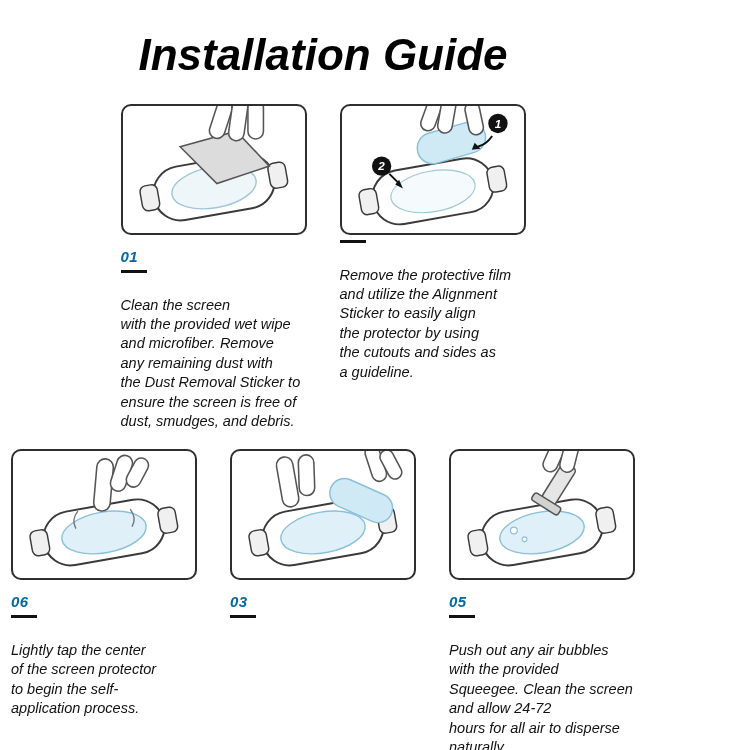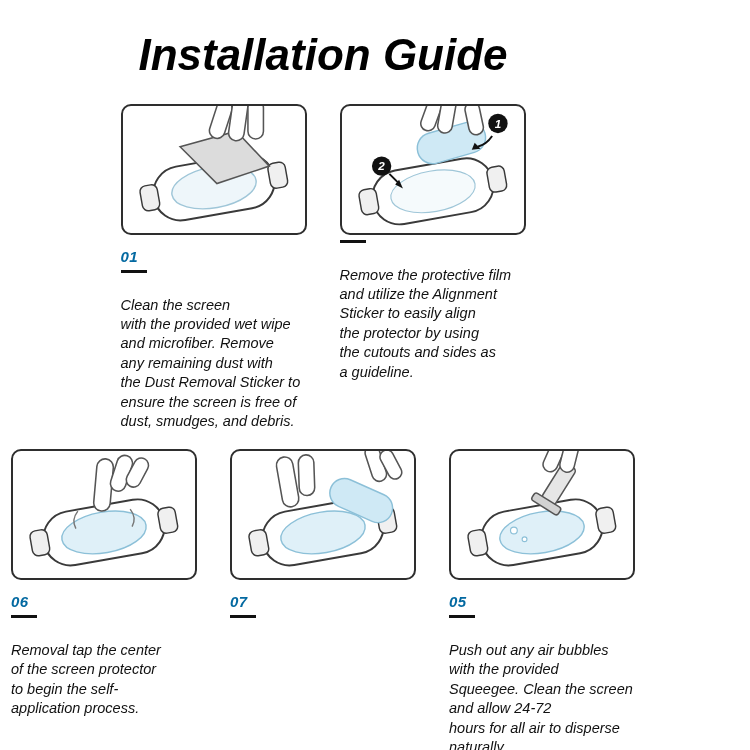--- a/index.html
+++ b/index.html
@@ -129,21 +129,21 @@
           </g>
           <g>
             <rect x="84" y="8" width="17" height="54" rx="8.5" fill="#fff" stroke="#555" stroke-width="1.6" transform="rotate(5 92 35)"></rect>
             <rect x="103" y="4" width="16" height="38" rx="8" fill="#fff" stroke="#555" stroke-width="1.6" transform="rotate(18 111 23)"></rect>
             <rect x="120" y="6" width="15" height="32" rx="7.5" fill="#fff" stroke="#555" stroke-width="1.6" transform="rotate(28 127 22)"></rect>
           </g>
         </svg>
       </div>
       <div class="num">06</div>
       <div class="rule"></div>
-      <p class="txt">Removal tap the center
+      <p class="txt">Lightly tap the center
 of the screen protector
 to begin the self-
 application process.</p>
     </section>
 
     <section class="step">
       <div class="illus">
         <svg viewBox="0 0 186 131" preserveAspectRatio="xMidYMid meet">
           <g transform="rotate(-10 93 84)">
             <rect x="30" y="56" width="126" height="56" rx="28" fill="#fff" stroke="#3a3a3a" stroke-width="2"></rect>
@@ -157,21 +157,21 @@
           <g>
             <rect x="48" y="6" width="17" height="52" rx="8.5" fill="#fff" stroke="#555" stroke-width="1.6" transform="rotate(-10 56 32)"></rect>
             <rect x="68" y="4" width="16" height="42" rx="8" fill="#fff" stroke="#555" stroke-width="1.6" transform="rotate(-2 76 25)"></rect>
           </g>
           <g>
             <rect x="140" y="-6" width="15" height="38" rx="7.5" fill="#fff" stroke="#555" stroke-width="1.6" transform="rotate(-18 147 13)"></rect>
             <rect x="156" y="-2" width="14" height="32" rx="7" fill="#fff" stroke="#555" stroke-width="1.6" transform="rotate(-28 163 14)"></rect>
           </g>
         </svg>
       </div>
-      <div class="num">07</div>
+      <div class="num">03</div>
       <div class="rule"></div>
     </section>
 
     <section class="step">
       <div class="illus">
         <svg viewBox="0 0 186 131" preserveAspectRatio="xMidYMid meet">
           <g transform="rotate(-10 93 84)">
             <rect x="30" y="56" width="126" height="56" rx="28" fill="#fff" stroke="#3a3a3a" stroke-width="2"></rect>
             <rect x="17" y="70" width="18" height="26" rx="6" fill="#f0f0f0" stroke="#3a3a3a" stroke-width="1.5"></rect>
             <rect x="151" y="70" width="18" height="26" rx="6" fill="#f0f0f0" stroke="#3a3a3a" stroke-width="1.5"></rect>

